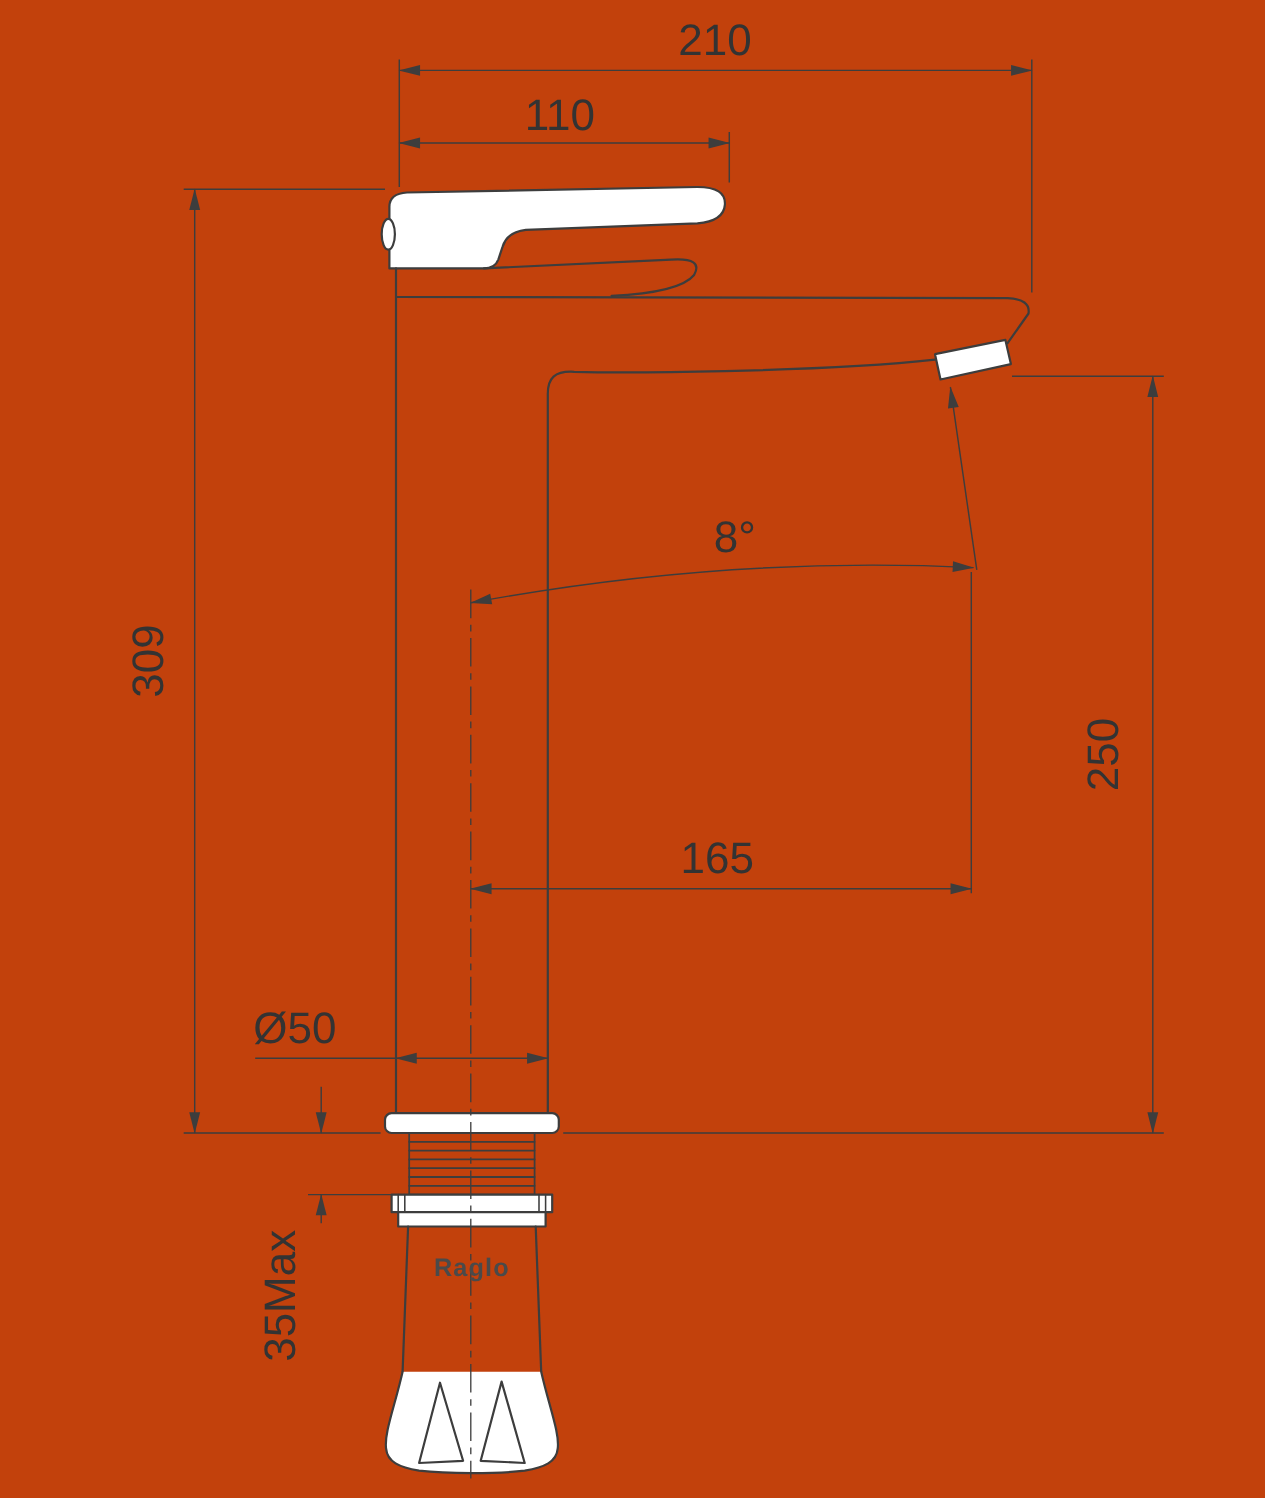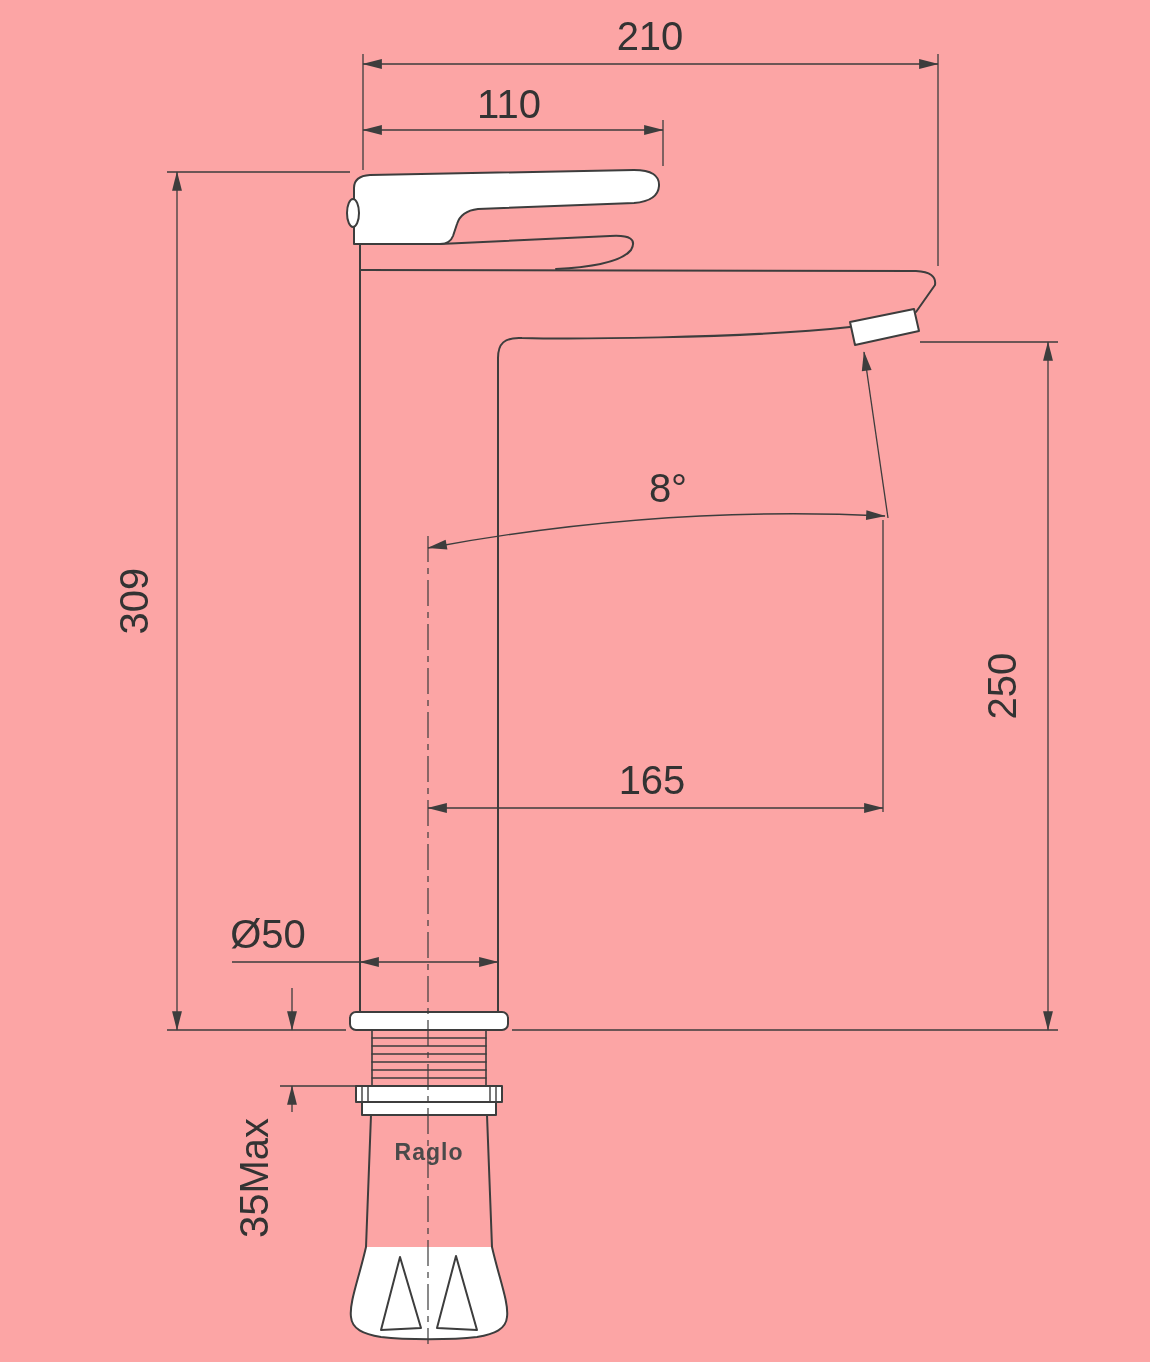--- a/index.html
+++ b/index.html
@@ -1,19 +1,19 @@
 <!DOCTYPE html>
 <html><head>
 <meta charset="utf-8">
 <style>
   html,body{margin:0;padding:0;background:#ffffff;}
   .stage{
     position:relative;
     width:1150px;height:1362px;
-    background:#fca5a5;
+    background:#c2410c;
     font-family:"Liberation Sans", sans-serif;
     overflow:hidden;
   }
   svg{display:block;}
   text{
     font-family:"Liberation Sans", sans-serif;
     fill:#333333;
   }
   .dim-text{font-size:40px;}
   .brand-text{font-size:23px;font-weight:bold;fill:#4a4a4a;letter-spacing:1px;}

